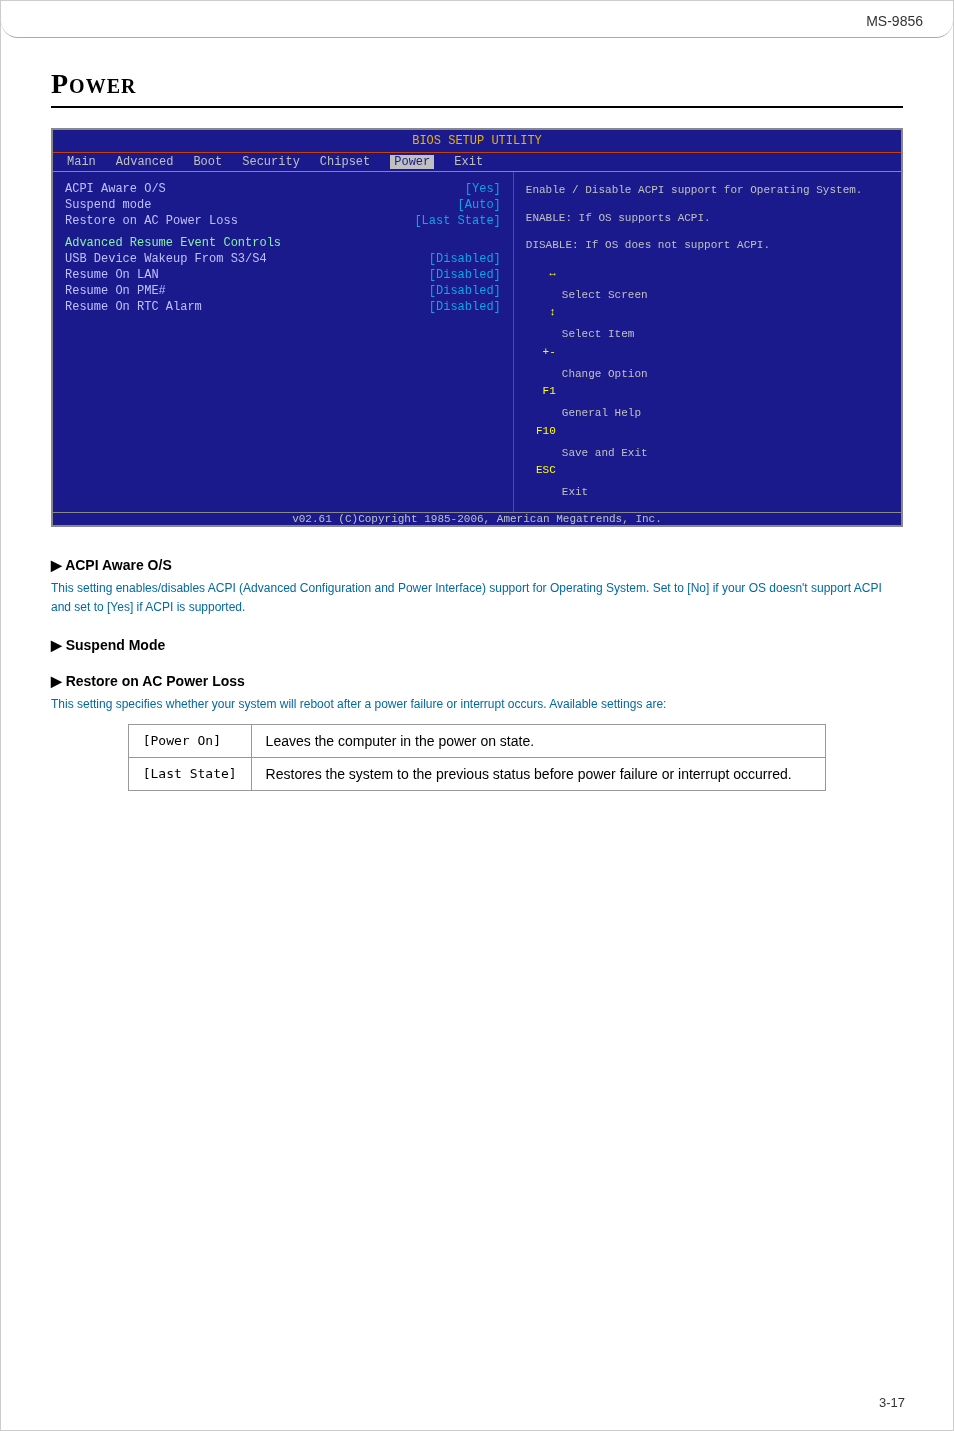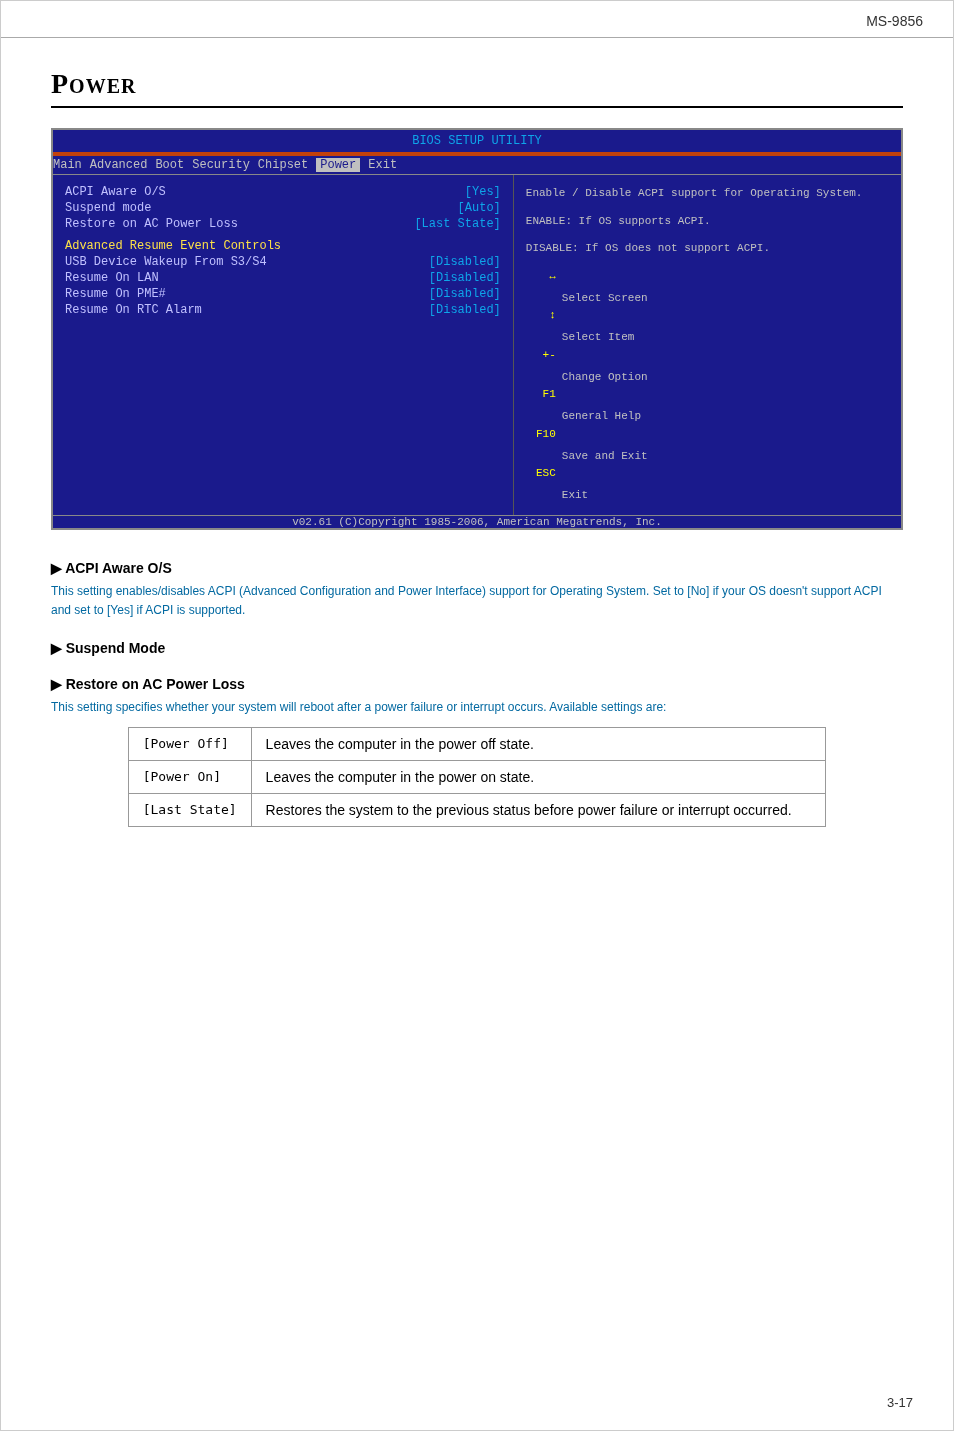--- a/index.html
+++ b/index.html
@@ -20,20 +20,21 @@
       padding: 0;
       position: relative;
     }
 
     
     .top-bar {
       display: flex;
       justify-content: flex-end;
       padding: 12px 30px 8px 30px;
       border-bottom: 1px solid #aaa;
+      border-radius: 17px;
     }
 
     .model-number {
       font-size: 14px;
       color: #333;
     }
 
     
     .content-area {
       padding: 30px 50px 40px 50px;
@@ -61,32 +62,32 @@
       background: #1a1a8c;
       color: #c0c0c0;
       font-family: 'Courier New', monospace;
       font-size: 12px;
       margin-bottom: 30px;
       width: 100%;
     }
 
     .bios-title-bar {
       background: #1a1a8c;
-      color: #0ea5e9;
+      color: #eab308;
       text-align: center;
       padding: 4px;
       font-size: 12px;
-      border-bottom: 4px solid #c2410c;
+      border-bottom: 1px solid #c2410c;
     }
 
     .bios-menu-bar {
       background: #1a1a8c;
       display: flex;
-      padding: 2px 0;
-      gap: 8px;
+      padding: 2px 14px;
+      gap: 20px;
       border-bottom: 1px solid #888;
     }
 
     .bios-menu-item {
       color: #c0c0c0;
       font-size: 12px;
       cursor: pointer;
     }
 
     .bios-menu-item.active {
@@ -117,21 +118,21 @@
 
     .bios-left-row .label {
       color: #c0c0ff;
     }
 
     .bios-left-row .value {
       color: #0ea5e9;
     }
 
     .bios-section-header {
-      color: #fde047;
+      color: #86efac;
       margin-top: 8px;
       margin-bottom: 2px;
       font-size: 12px;
     }
 
     .bios-right {
       flex: 1;
       padding: 10px 12px;
       color: #c0c0c0;
       font-size: 11px;
@@ -213,21 +214,21 @@
       white-space: nowrap;
       font-family: monospace;
       font-size: 13px;
       width: 120px;
     }
 
     
     .page-number {
       position: absolute;
       bottom: 20px;
-      right: 40px;
+      right: 48px;
       font-size: 13px;
       color: #333;
     }
   </style>
 </head>
 <body>
 
 <div class="page-container">
 
   <div class="top-bar">
@@ -344,24 +345,20 @@
       <div class="desc-heading">Suspend Mode</div>
     </div>
 
     <div class="desc-section">
       <div class="desc-heading">Restore on AC Power Loss</div>
       <p class="desc-text">This setting specifies whether your system will reboot after a power failure or interrupt occurs. Available settings are:</p>
 
       <table class="settings-table">
         <tbody>
           <tr>
-            <td>[Power Off]</td>
-            <td>Leaves the computer in the power off state.</td>
-          </tr>
-          <tr>
             <td>[Power On]</td>
             <td>Leaves the computer in the power on state.</td>
           </tr>
           <tr>
             <td>[Last State]</td>
             <td>Restores the system to the previous status before power failure or interrupt occurred.</td>
           </tr>
         </tbody>
       </table>
     </div>

